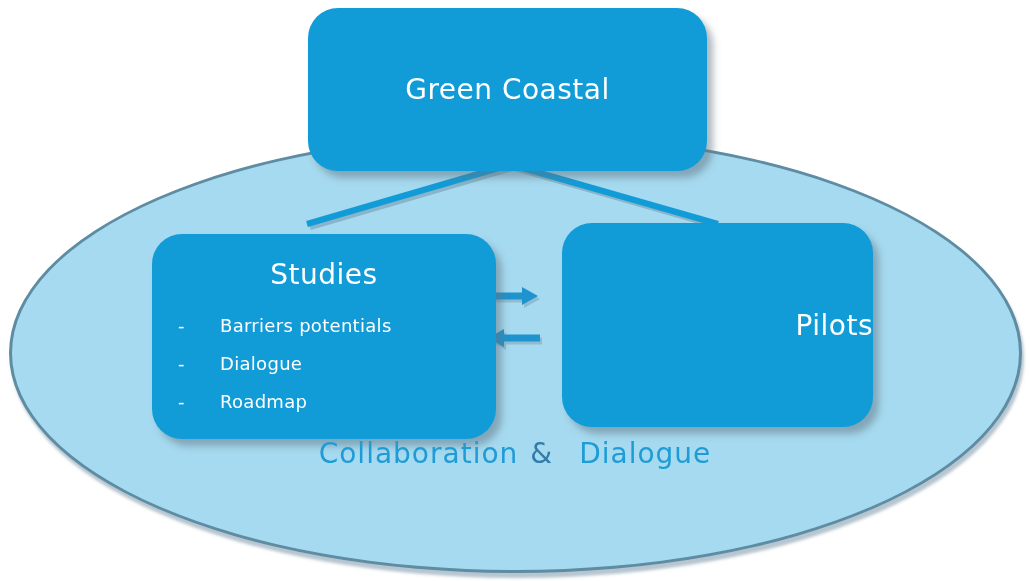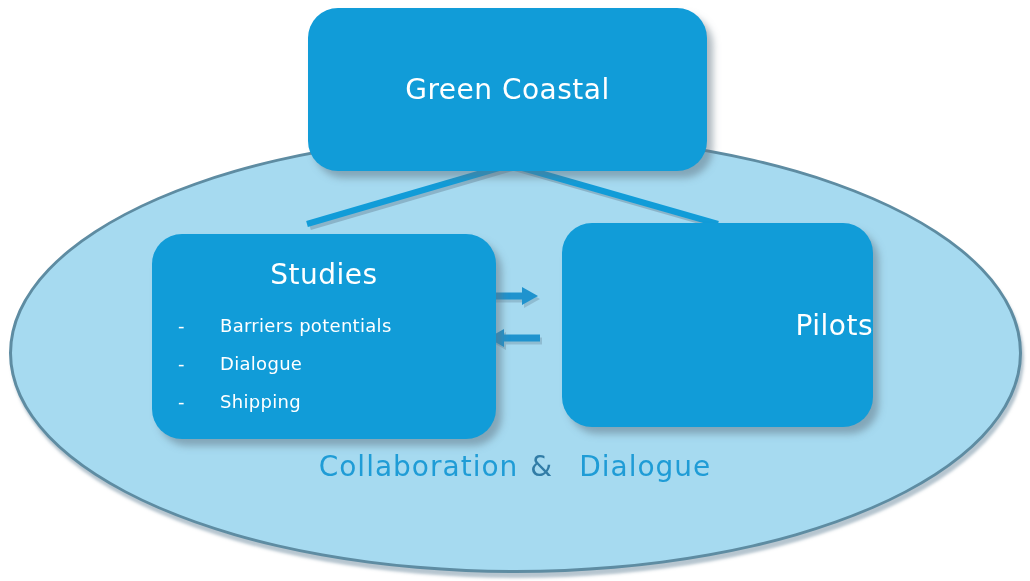--- a/index.html
+++ b/index.html
@@ -71,21 +71,21 @@
     width:42px;
     flex:0 0 42px;
   }
   .node-pilots{
     left:562px;top:223px;width:311px;height:204px;
     display:flex;align-items:center;justify-content:flex-end;
     font-size:28px;letter-spacing:0.5px;
   }
   .footer-caption{
     position:absolute;
-    left:0;top:450px;width:1030px;
+    left:0;top:437px;width:1030px;
     text-align:center;
     font-size:28px;letter-spacing:1px;
     color:var(--footer-text);
   }
   .footer-caption .amp{
     color:var(--amp-text);
     margin-left:12px;margin-right:26px;
   }
 </style>
 </head>
@@ -120,21 +120,21 @@
       <li class="studies-item">
         <span class="dash">-</span>
         <span>Barriers potentials</span>
       </li>
       <li class="studies-item">
         <span class="dash">-</span>
         <span>Dialogue</span>
       </li>
       <li class="studies-item">
         <span class="dash">-</span>
-        <span>Shipping</span>
+        <span>Roadmap</span>
       </li>
     </ul>
   </div>
 
   <div class="node node-pilots">
     <div>Pilots</div>
   </div>
 
   <div class="footer-caption">
     <span>Collaboration</span><span class="amp">&amp;</span><span>Dialogue</span>

